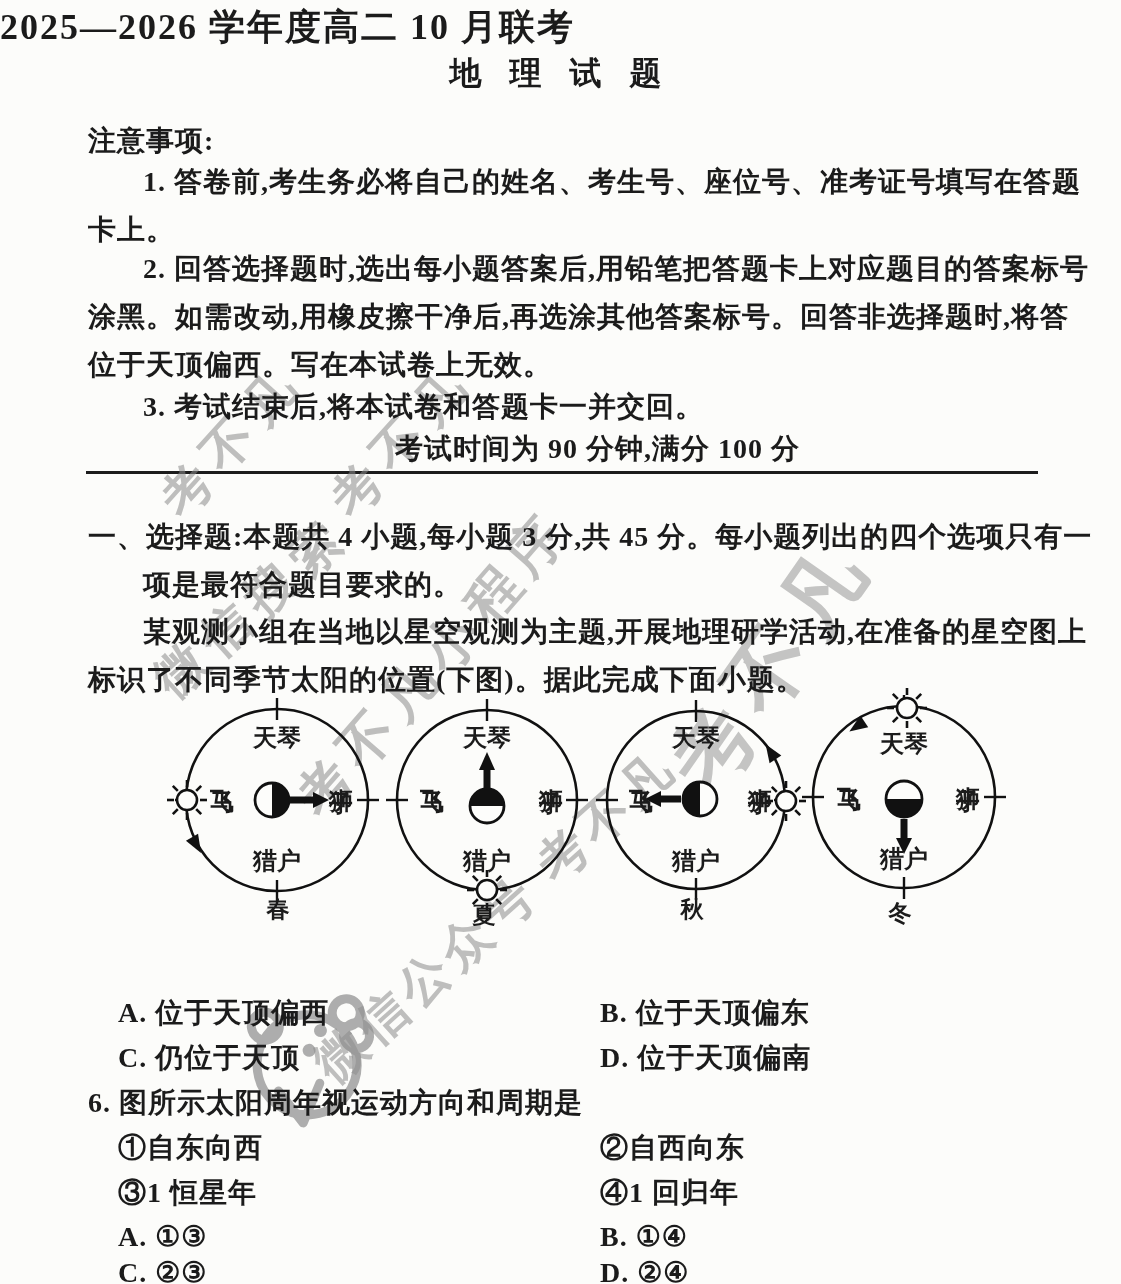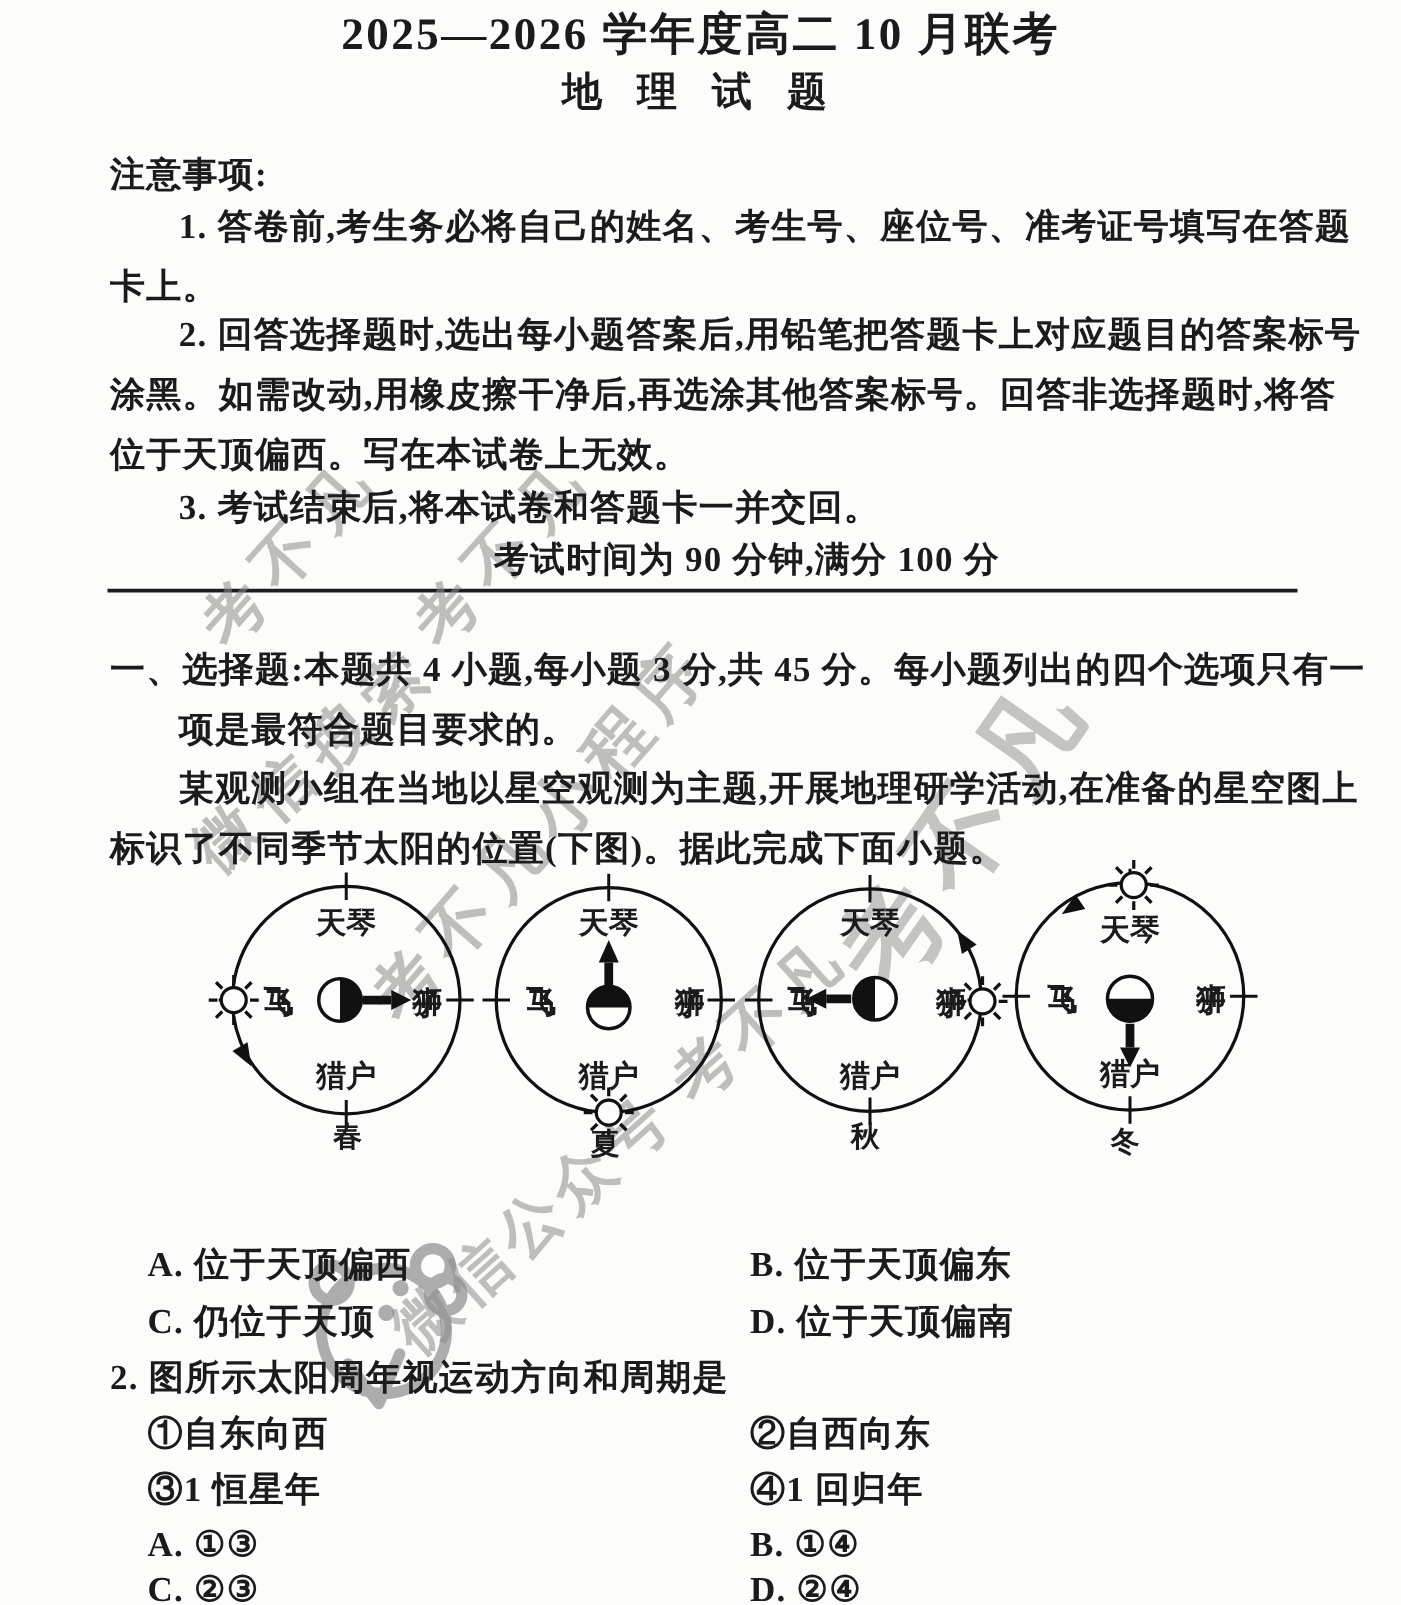--- a/index.html
+++ b/index.html
@@ -15,21 +15,21 @@
   }
   
   .ln{
     position:absolute;
     white-space:nowrap;
     font-size:28px;
     font-weight:bold;
     letter-spacing:1px;
     line-height:34px;
   }
-  .title1{font-size:36px;width:100%;text-align:center;letter-spacing:2px;}
+  .title1{font-size:36px;width:100%;text-align:left;letter-spacing:2px;}
   .title2{font-size:32px;width:100%;text-align:center;letter-spacing:10px;}
   .rule{
     position:absolute;left:86px;top:471px;width:952px;height:0;
     border-top:3px solid #1c1c1c;
   }
   
   .wm{
     position:absolute;
     white-space:nowrap;
     font-weight:bold;
@@ -206,21 +206,21 @@
   <div class="dlabel season" style="left:264px;top:894px;width:28px;">春</div>
   <div class="dlabel season" style="left:470px;top:900px;width:28px;">夏</div>
   <div class="dlabel season" style="left:678px;top:894px;width:28px;">秋</div>
   <div class="dlabel season" style="left:886px;top:898px;width:28px;">冬</div>
 
   <div class="ln txt" style="left:118px;top:996px;">A. 位于天顶偏西</div>
   <div class="ln txt" style="left:600px;top:996px;">B. 位于天顶偏东</div>
   <div class="ln txt" style="left:118px;top:1041px;">C. 仍位于天顶</div>
   <div class="ln txt" style="left:600px;top:1041px;">D. 位于天顶偏南</div>
 
-  <div class="ln txt" style="left:88px;top:1086px;">2. 图所示太阳周年视运动方向和周期是</div>
+  <div class="ln txt" style="left:88px;top:1086px;">6. 图所示太阳周年视运动方向和周期是</div>
   <div class="ln txt" style="left:118px;top:1131px;">①自东向西</div>
   <div class="ln txt" style="left:600px;top:1131px;">②自西向东</div>
   <div class="ln txt" style="left:118px;top:1176px;">③1 恒星年</div>
   <div class="ln txt" style="left:600px;top:1176px;">④1 回归年</div>
   <div class="ln txt" style="left:118px;top:1220px;">A. ①③</div>
   <div class="ln txt" style="left:600px;top:1220px;">B. ①④</div>
   <div class="ln txt" style="left:118px;top:1256px;">C. ②③</div>
   <div class="ln txt" style="left:600px;top:1256px;">D. ②④</div>
 
 </div>

